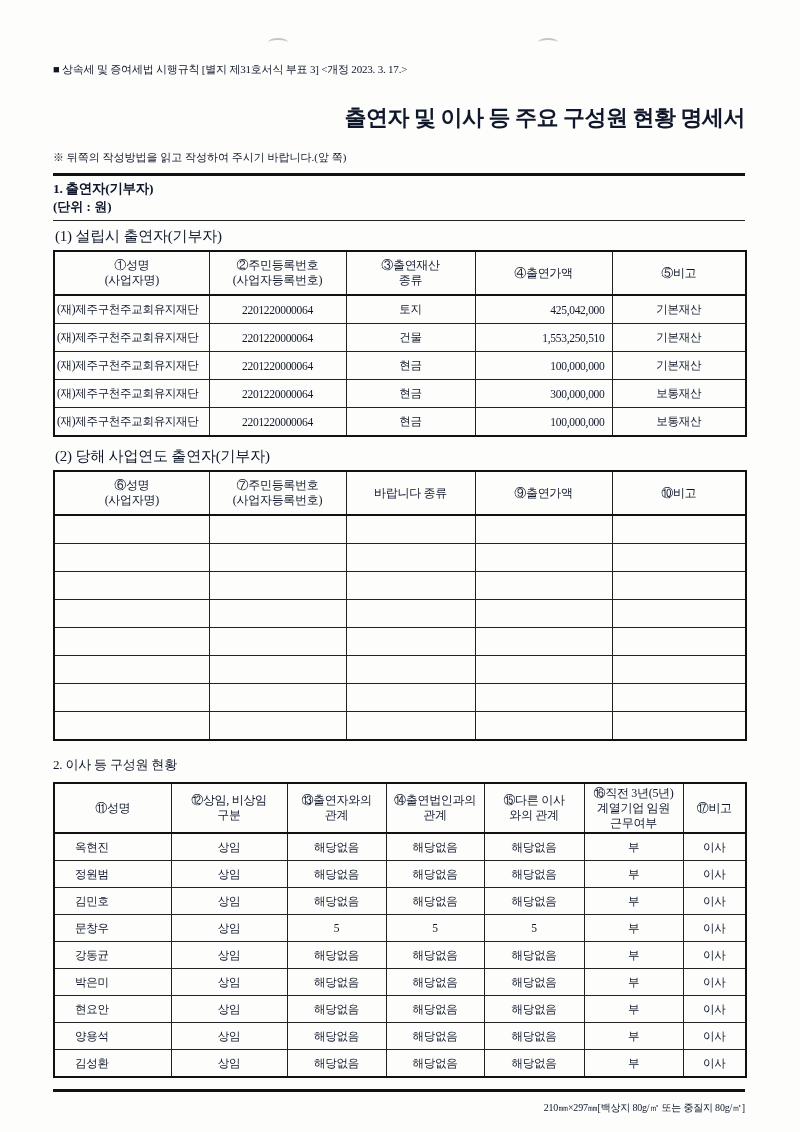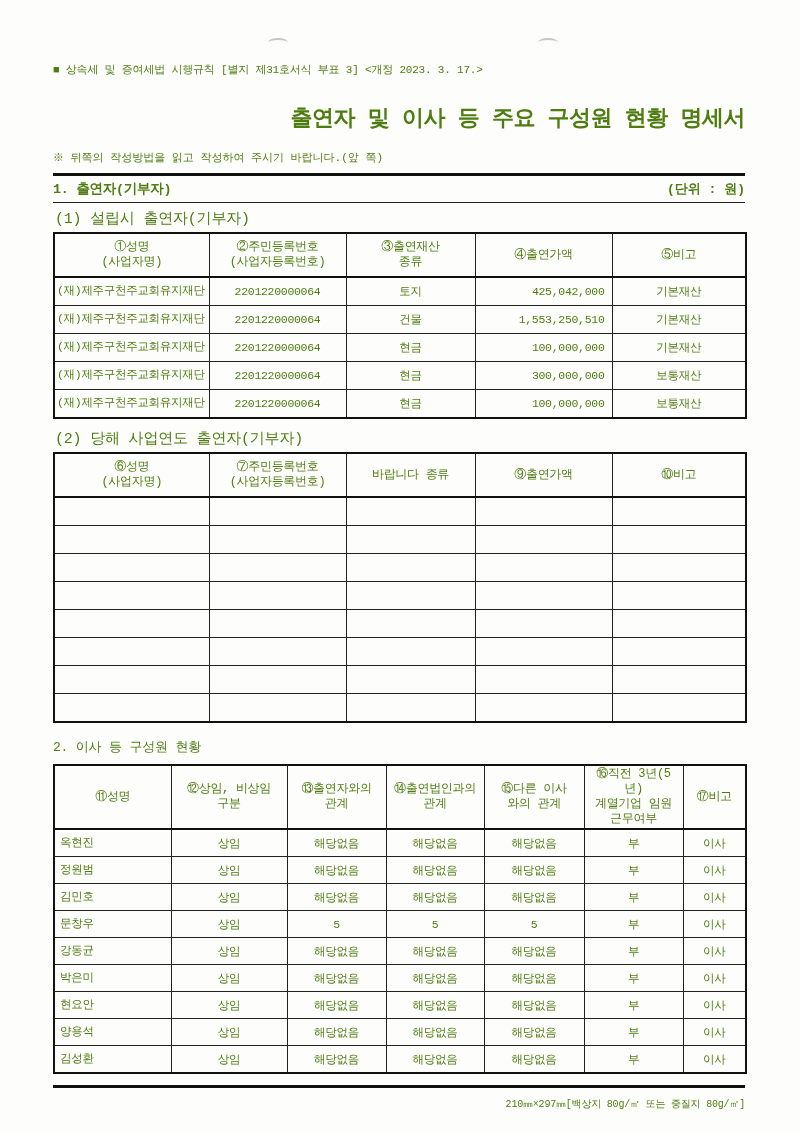--- a/index.html
+++ b/index.html
@@ -1,22 +1,22 @@
 <!DOCTYPE html>
 <html lang="ko"><head>
 <meta charset="utf-8">
 <style>
   html,body{margin:0;padding:0;background:#e8e8e8;}
   .page{
     position:relative;
     width:800px;height:1132px;
     margin:0 auto;
     background:#fdfdfc;
-    color:#4d7c0f;
-    font-family:Liberation Mono, monospace;
+    color:#0f172a;
+    font-family:Liberation Serif, serif;
     overflow:hidden;
     box-sizing:border-box;
   }
   .content{box-sizing:border-box;padding:62px 55px 0 53px;}
 
   
   .scan-mark{
     position:absolute;top:38px;width:20px;height:7px;
     border-top:2px solid #9a9a9a;border-radius:50%;opacity:.55;
   }
@@ -31,20 +31,21 @@
   .note-row{
     display:flex;justify-content:flex-start;align-items:flex-end;
     margin-top:17px;font-size:11px;
   }
   .rule-thick{height:3px;background:#111;margin-top:8px;}
   .rule-thick.bottom{margin-top:11px;}
   .rule-thin{height:1px;background:#222;}
   .section-row{
     display:flex;justify-content:space-between;
     padding:4px 0 4px 0;
+    flex-direction:column;
   }
   .section-heading{font-size:13.5px;font-weight:700;letter-spacing:-0.3px;}
   .unit-label{font-size:13px;font-weight:700;}
   .table-caption{font-size:15px;margin:6px 0 4px 2px;letter-spacing:-0.2px;}
   .section2-heading{font-size:13px;margin-top:15px;letter-spacing:-0.2px;}
 
   table{
     border-collapse:collapse;table-layout:fixed;
     width:692px;
     border:2px solid #111;
@@ -62,21 +63,21 @@
     white-space:pre-line;line-height:1.25;
     border-bottom:2px solid #111;
   }
   #table-founding th,#table-current th{height:40px;}
   #table-founding td{height:25px;}
   #table-current td{height:25px;}
   #table-members th{height:46px;}
   #table-members td{height:24px;}
   td.al-l{text-align:left;line-height:1.1;word-break:break-all;padding-left:2px;}
   td.al-r{text-align:right;padding-right:7px;}
-  #table-members td.al-l{padding-left:5px;word-break:keep-all;}
+  #table-members td.al-l{padding-left:20px;word-break:keep-all;}
 
   .spacer-s{height:8px;}
   .footer-line{
     text-align:right;font-size:10px;margin-top:9px;letter-spacing:-0.2px;
   }
 </style>
 </head>
 <body>
 
 <div class="page">

